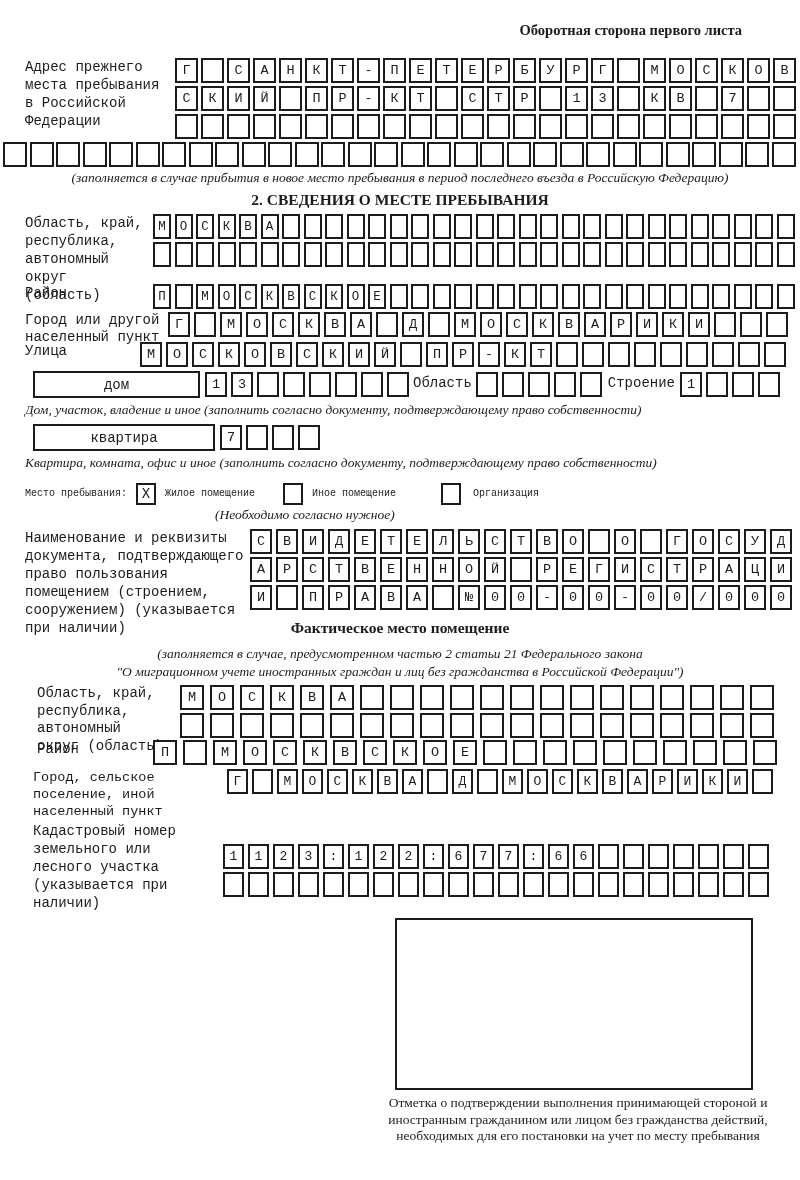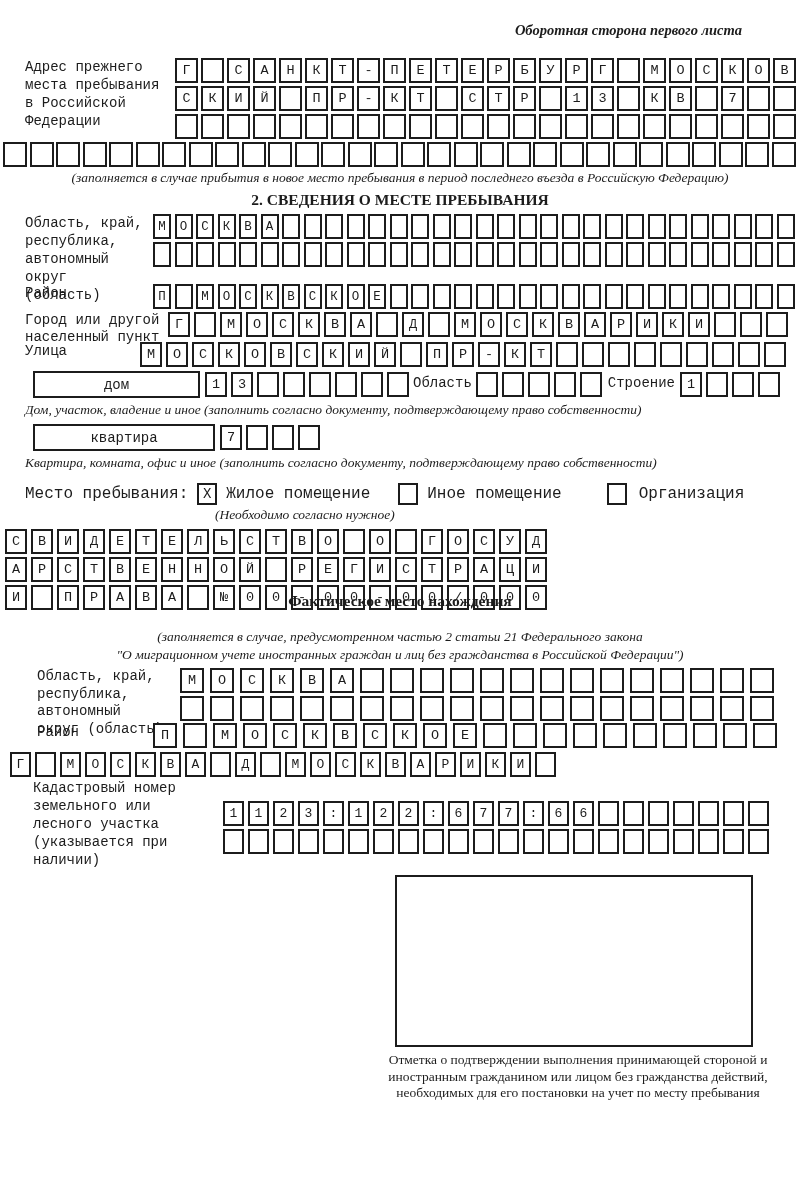--- a/index.html
+++ b/index.html
@@ -3,21 +3,21 @@
 <meta charset="utf-8">
 <style>
   html,body{margin:0;padding:0;}
   body{
     width:800px;height:1180px;background:#ffffff;color:#1c1c1c;
     font-family:"Liberation Serif","DejaVu Serif",serif;
     overflow:hidden;
   }
   .page{position:relative;width:800px;height:1180px;}
   .header-note{
-    text-align:right;padding:22px 58px 0 0;font-size:14.5px;font-weight:bold;font-style:italic;
+    text-align:right;padding:22px 58px 0 0;font-size:14.5px;font-weight:bold;
   }
   .row{display:flex;align-items:flex-start;font-family:Liberation Mono, monospace;}
   .label{font-size:14px;line-height:18px;}
   .grid{display:flex;}
   .grid-stack{display:flex;flex-direction:column;gap:3px;}
   .cell{
     box-sizing:border-box;border:2px solid #1c1c1c;background:#fff;
     display:flex;align-items:center;justify-content:center;flex:none;
   }
   
@@ -33,21 +33,21 @@
   .named-box{
     box-sizing:border-box;border:2px solid #1c1c1c;height:27px;
     display:flex;align-items:center;justify-content:center;
     font-size:14px;flex:none;
   }
   .inline-label{font-size:14px;line-height:25px;flex:none;}
   .checkbox{
     box-sizing:border-box;border:2px solid #1c1c1c;width:20px;height:22px;flex:none;
     display:flex;align-items:center;justify-content:center;font-size:14px;
   }
-  .cb-label{font-size:16px;line-height:22px;flex:none;}
+  .cb-label{font-size:10px;line-height:22px;flex:none;}
   .stamp-box{
     box-sizing:border-box;border:2px solid #1c1c1c;width:358px;height:172px;
     margin-left:395px;background:#fff;
   }
   .stamp-caption{
     width:400px;margin:5px 0 0 378px;text-align:center;
     font-size:13.5px;line-height:16.5px;
   }
 </style>
 </head>
@@ -389,20 +389,21 @@
     <div class="checkbox" style="margin-left:9px">X</div>
     <div class="cb-label" style="margin-left:9px">Жилое помещение</div>
     <div class="checkbox" style="margin-left:28px"></div>
     <div class="cb-label" style="margin-left:9px">Иное помещение</div>
     <div class="checkbox" style="margin-left:45px"></div>
     <div class="cb-label" style="margin-left:12px">Организация</div>
   </div>
   <div class="caption" style="margin:2px 0 0 215px">(Необходимо согласно нужное)</div>
 
   <div class="row" style="margin-top:6px">
+    <div class="label" style="margin-left:25px;width:220px;flex:none">Наименование и реквизиты документа, подтверждающего право пользования помещением (строением, сооружением) (указывается при наличии)</div>
     <div class="grid-stack" style="margin-left:5px">
       <div class="grid gC">
           <div class="cell">С</div>
           <div class="cell">В</div>
           <div class="cell">И</div>
           <div class="cell">Д</div>
           <div class="cell">Е</div>
           <div class="cell">Т</div>
           <div class="cell">Е</div>
           <div class="cell">Л</div>
@@ -462,22 +463,22 @@
           <div class="cell">0</div>
           <div class="cell">0</div>
           <div class="cell">/</div>
           <div class="cell">0</div>
           <div class="cell">0</div>
           <div class="cell">0</div>
         </div>
     </div>
   </div>
 
-  <div class="section-title" style="margin-top:-18px">Фактическое место нахождения</div>
-  <div class="caption center" style="margin-top:19px">(заполняется в случае, предусмотренном частью 2 статьи 21 Федерального закона</div>
+  <div class="section-title" style="margin-top:-18px">Фактическое место помещение</div>
+  <div class="caption center" style="margin-top:9px">(заполняется в случае, предусмотренном частью 2 статьи 21 Федерального закона</div>
   <div class="caption center" style="margin-top:2px">"О миграционном учете иностранных граждан и лиц без гражданства в Российской Федерации")</div>
 
   <div class="row" style="margin-top:5px">
     <div class="label" style="margin-left:37px;width:133px;flex:none;line-height:17.5px">Область, край, республика, автономный округ (область)</div>
     <div class="grid-stack" style="margin-left:10px">
       <div class="grid gD">
           <div class="cell">М</div>
           <div class="cell">О</div>
           <div class="cell">С</div>
           <div class="cell">К</div>
@@ -544,20 +545,21 @@
         <div class="cell"></div>
         <div class="cell"></div>
         <div class="cell"></div>
         <div class="cell"></div>
         <div class="cell"></div>
         <div class="cell"></div>
       </div>
   </div>
 
   <div class="row" style="margin-top:4px">
+    <div class="label" style="margin-left:33px;width:184px;flex:none;font-size:13.5px;line-height:17px">Город, сельское поселение, иной населенный пункт</div>
     <div class="grid gE" style="margin-left:10px">
         <div class="cell">Г</div>
         <div class="cell"></div>
         <div class="cell">М</div>
         <div class="cell">О</div>
         <div class="cell">С</div>
         <div class="cell">К</div>
         <div class="cell">В</div>
         <div class="cell">А</div>
         <div class="cell"></div>

